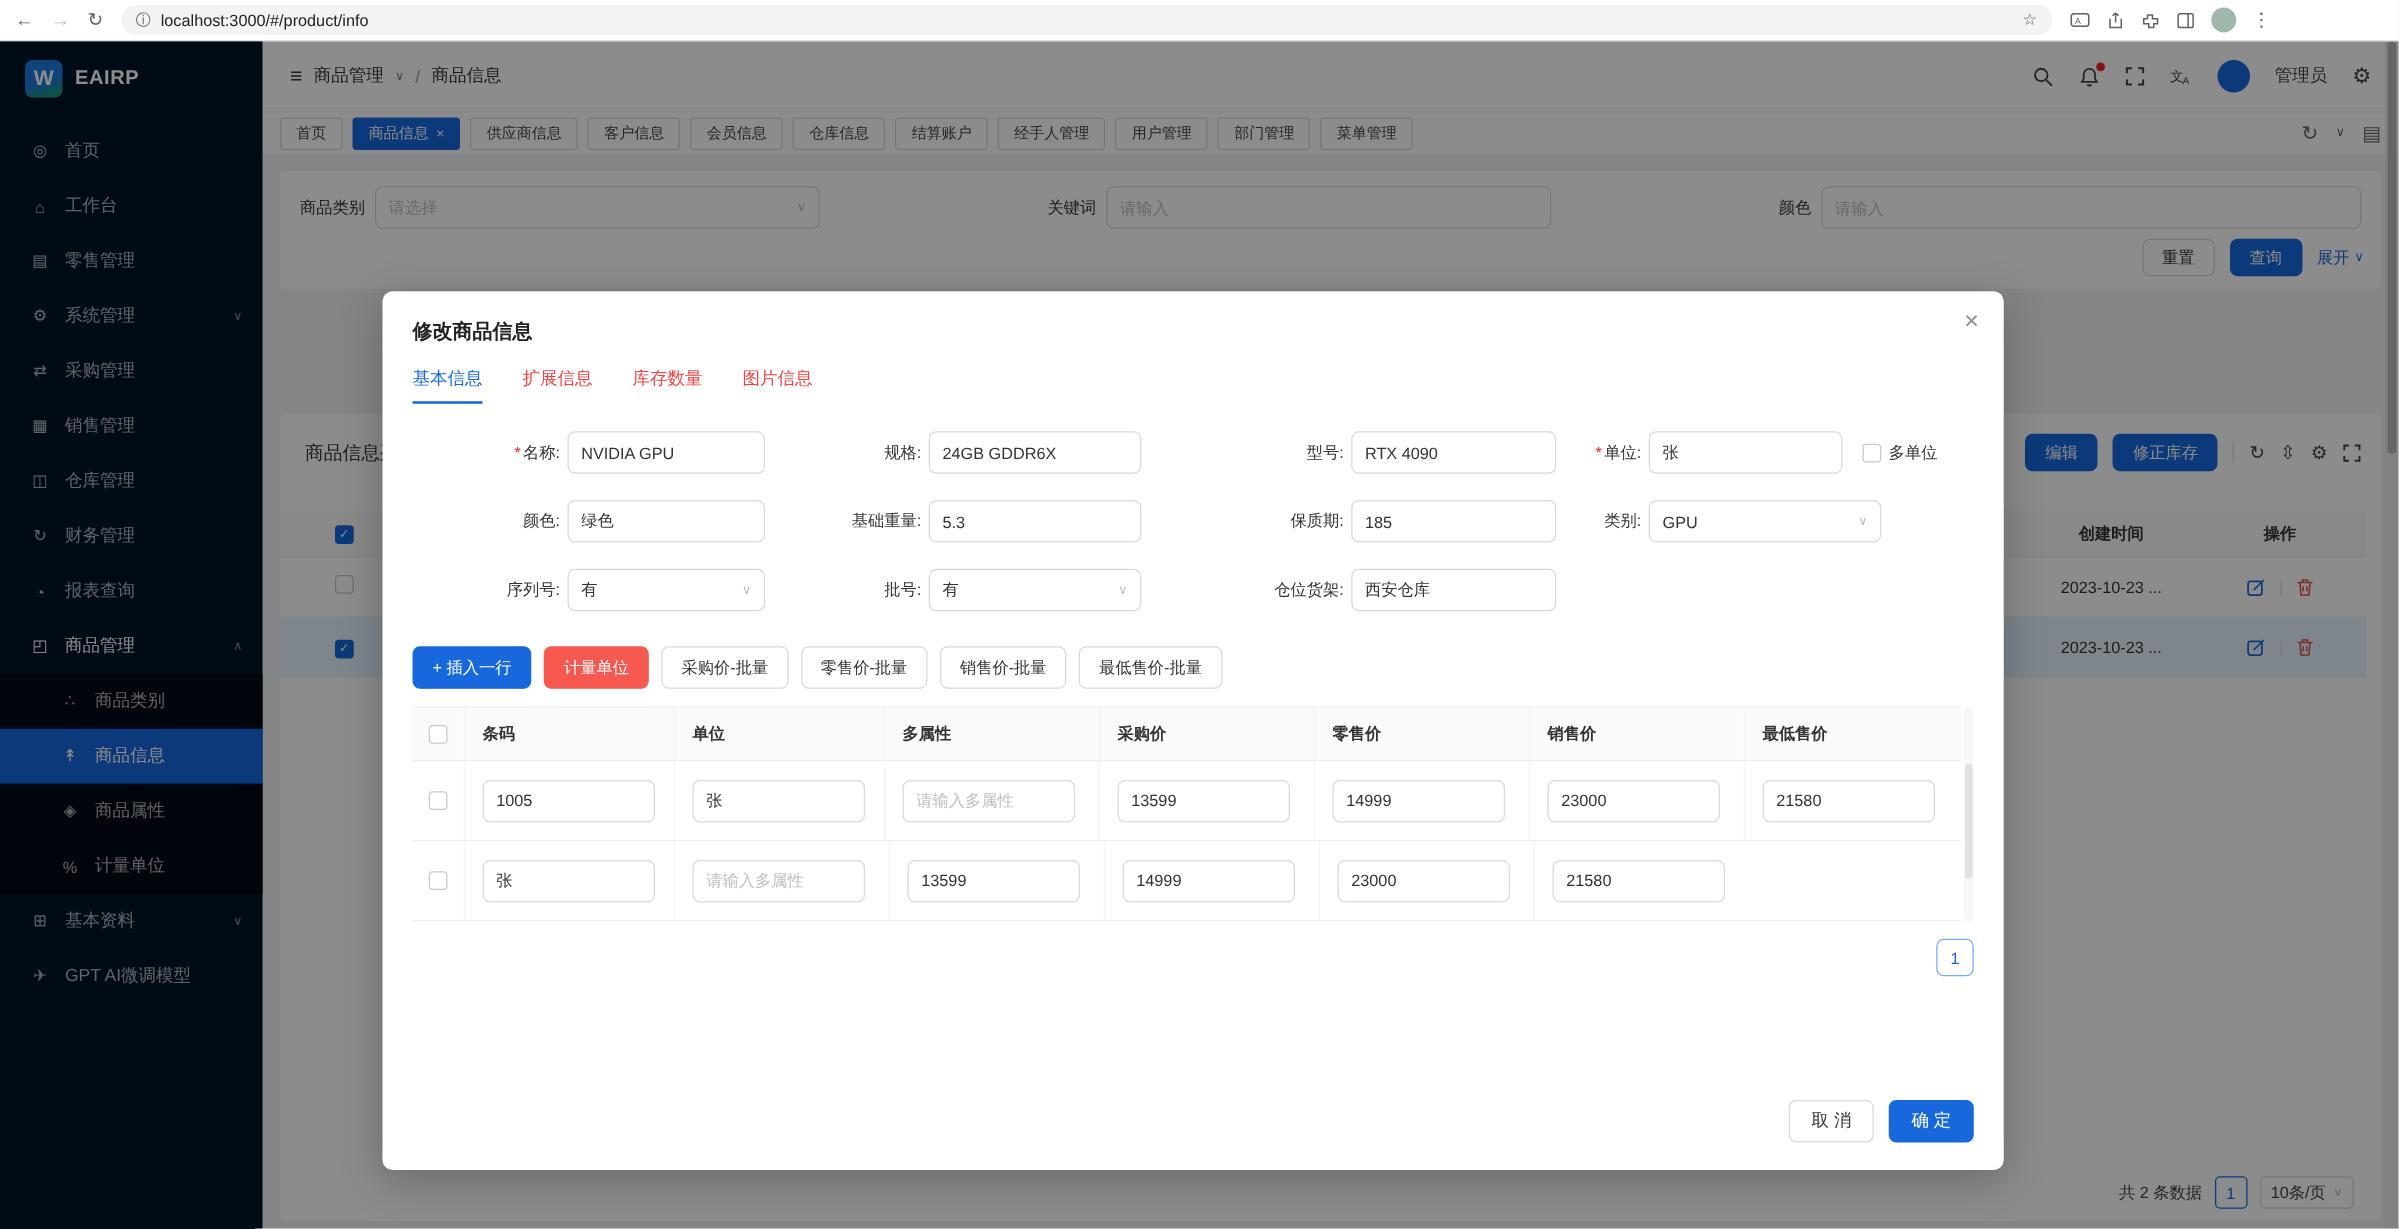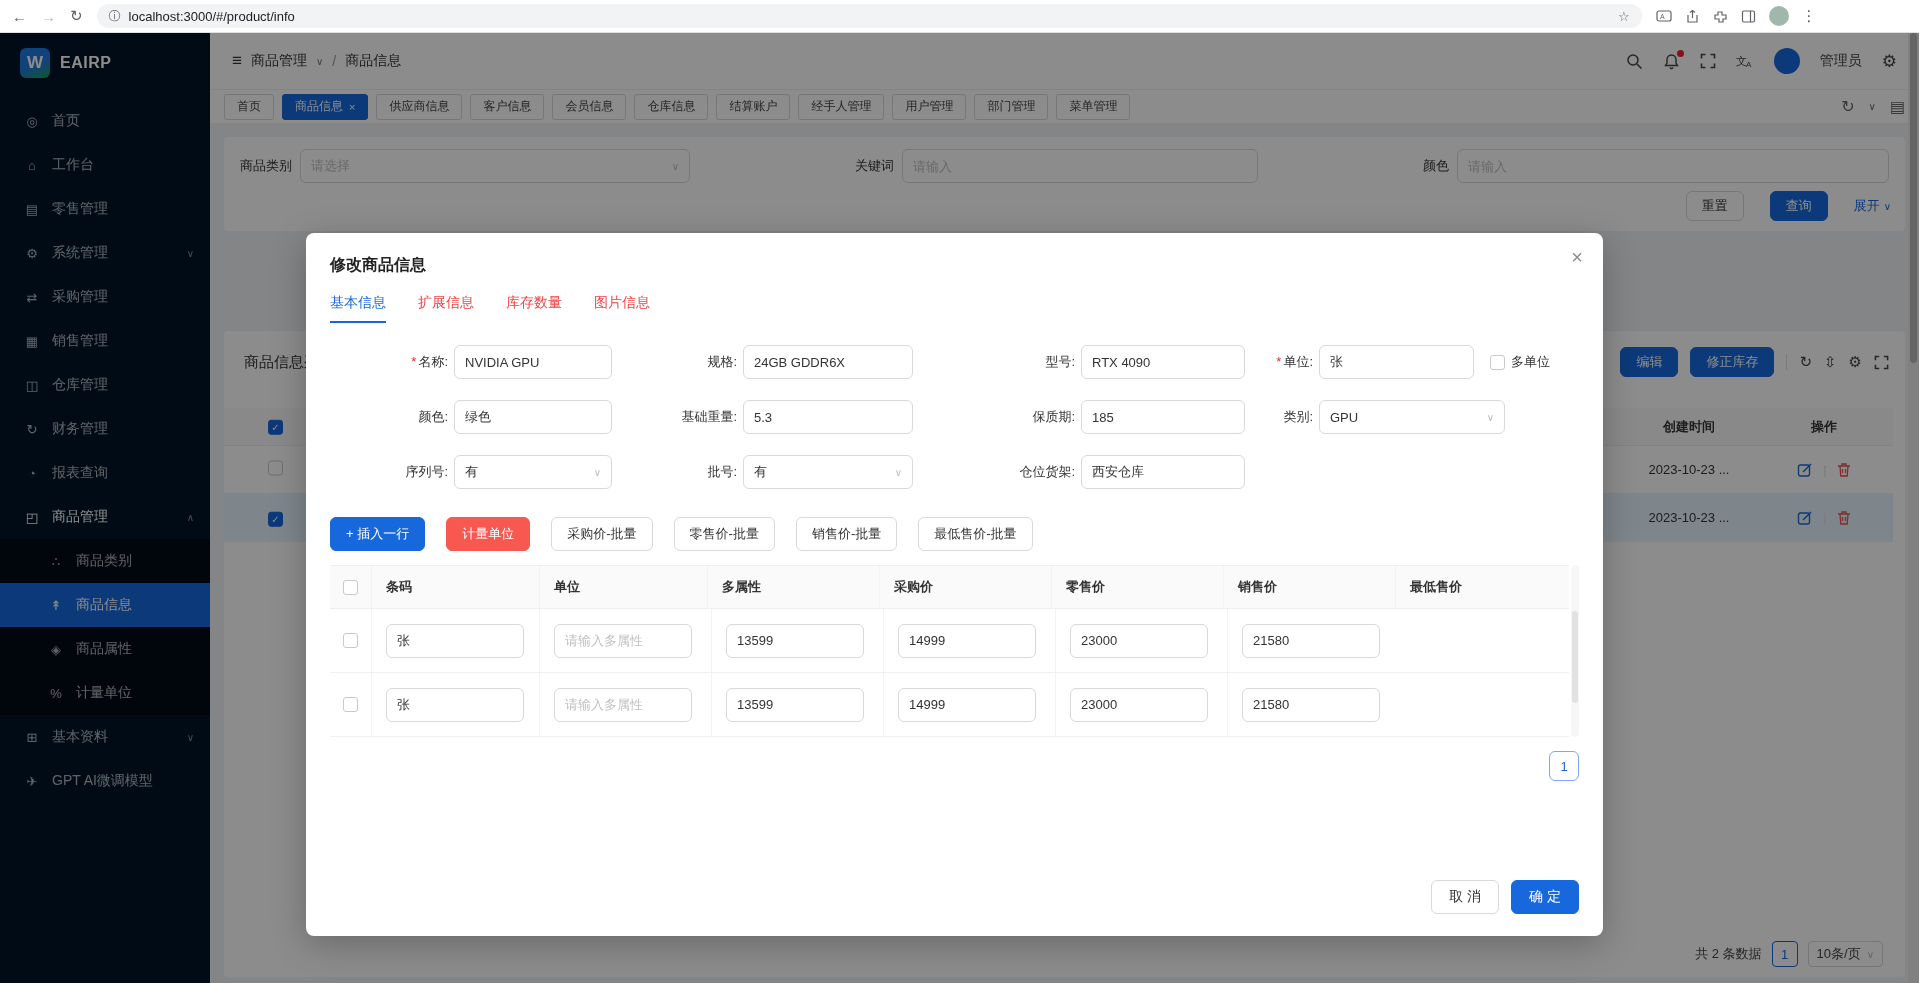--- a/index.html
+++ b/index.html
@@ -52,21 +52,21 @@
   .tabsbar-right{margin-left:auto;display:flex;align-items:center;gap:14px;color:#666}
 
   .content{position:absolute;top:90px;left:0;right:0;bottom:0;padding:14px}
 
   .filter-card{position:relative;height:94px;background:#fff;border-radius:4px;padding:12px 16px}
   .filter-row{display:flex;align-items:center;justify-content:space-between}
   .fgroup{display:flex;align-items:center;gap:8px;font-size:13px;color:#333;white-space:nowrap}
   .selectbox,.inputbox{height:34px;border:1px solid #d9d9d9;border-radius:6px;background:#fff;display:flex;align-items:center;padding:0 10px;font-size:13px;color:#333}
   .ph{color:#bfbfbf}
   .sel-chev{margin-left:auto;color:#bbb;font-size:10px}
-  .filter-btns{position:absolute;right:14px;top:54px;display:flex;gap:26px}
+  .filter-btns{position:absolute;right:14px;top:54px;display:flex;gap:12px}
   .btn{height:30px;border:1px solid #d9d9d9;border-radius:6px;background:#fff;color:#333;font-size:13px;display:inline-flex;align-items:center;padding:0 15px;cursor:pointer;white-space:nowrap}
   .btn.primary{background:#1668dc;border-color:#1668dc;color:#fff}
   .btn.danger{background:#f75850;border-color:#f75850;color:#fff}
   .linkblue{color:#1668dc;font-size:13px;display:flex;gap:4px;align-items:center;cursor:pointer}
 
   .list-card{position:absolute;left:14px;right:14px;top:208px;bottom:6px;background:#fff;border-radius:4px}
   .lc-title{position:absolute;left:20px;top:22px;font-size:15px;font-weight:500;color:#333;white-space:nowrap}
   .lc-toolbar{position:absolute;right:16px;top:16px;display:flex;align-items:center;gap:12px;color:#555}
   .lc-toolbar .vdiv{width:1px;height:16px;background:#e0e0e0}
   .lc-toolbar .ticon{font-size:15px;color:#444}
@@ -100,21 +100,21 @@
   .m-form{margin-top:22px;display:flex;flex-direction:column;gap:21px}
   .f-row{display:flex;align-items:center;height:34px}
   .flab{text-align:right;padding-right:6px;color:#333;white-space:nowrap}
   .req{color:#f5222d;margin-right:2px}
   .f-lab1{width:124px}.f-lab2{width:131px}.f-lab3{width:168px}.f-lab4{width:74px}
   .inp{height:34px;border:1px solid #d9d9d9;border-radius:6px;padding:0 10px;font-size:13px;color:#333;background:#fff;outline:none;font-family:inherit}
   .inp::placeholder{color:#bfbfbf}
   .w188{width:158px}.w170{width:170px}.w164{width:164px}.w155{width:155px}.w186{width:186px}
   .dsel{height:34px;border:1px solid #d9d9d9;border-radius:6px;background:#fff;display:flex;align-items:center;padding:0 10px;cursor:pointer}
   .mcb{display:flex;align-items:center;gap:6px;margin-left:16px;white-space:nowrap}
-  .m-btnrow{margin-top:28px;display:flex;gap:21px}
+  .m-btnrow{margin-top:28px;display:flex;gap:10px}
   .m-btnrow .btn{height:34px;border-radius:6px}
   .m-table{margin-top:14px;position:relative;padding-right:10px}
   .thead{display:flex;height:44px;background:#fafafa;border-top:1px solid #f0f0f0;border-bottom:1px solid #eee;align-items:center;font-weight:bold}
   .trow{display:flex;height:64px;align-items:center;border-bottom:1px solid #f0f0f0}
   .tc{padding-left:14px;border-right:1px solid #f3f3f3;height:100%;display:flex;align-items:center}
   .thead .tc{color:#333}
   .w-cb{width:42px;justify-content:center;padding-left:0}
   .w-a{width:168px}.w-b{width:168px}.w-c{width:172px}.w-d{width:172px}.w-e{width:172px}.w-f{width:172px}.w-g{flex:1;border-right:none}
   .cell-inp{width:138px}
   .vtrack{position:absolute;right:0;top:0;bottom:0;width:8px;background:#f7f7f7;border-radius:4px}
@@ -313,21 +313,21 @@
         <span>▤</span>
       </div>
     </div>
 
     <div class="content">
 
       <div class="filter-card">
         <div class="filter-row">
           <div class="fgroup">
             <span>商品类别</span>
-            <div class="selectbox" style="width:390px">
+            <div class="selectbox" style="width:356px">
               <span class="ph">请选择</span>
               <span class="sel-chev">∨</span>
             </div>
           </div>
           <div class="fgroup">
             <span>关键词</span>
             <input class="inputbox inp" style="width: 356px;" placeholder="请输入">
           </div>
           <div class="fgroup">
             <span>颜色</span>
@@ -501,20 +501,23 @@
         <div class="tc w-c">多属性</div>
         <div class="tc w-d">采购价</div>
         <div class="tc w-e">零售价</div>
         <div class="tc w-f">销售价</div>
         <div class="tc w-g">最低售价</div>
       </div>
       <div class="trow">
         <div class="tc w-cb">
             <span class="cbx"></span>
           </div>
+        <div class="tc w-a">
+            <input class="inp cell-inp" value="1005" style="">
+          </div>
         <div class="tc w-b">
             <input class="inp cell-inp" value="张" style="">
           </div>
         <div class="tc w-c">
             <input class="inp cell-inp" placeholder="请输入多属性" style="">
           </div>
         <div class="tc w-d">
             <input class="inp cell-inp" value="13599" style="">
           </div>
         <div class="tc w-e">

